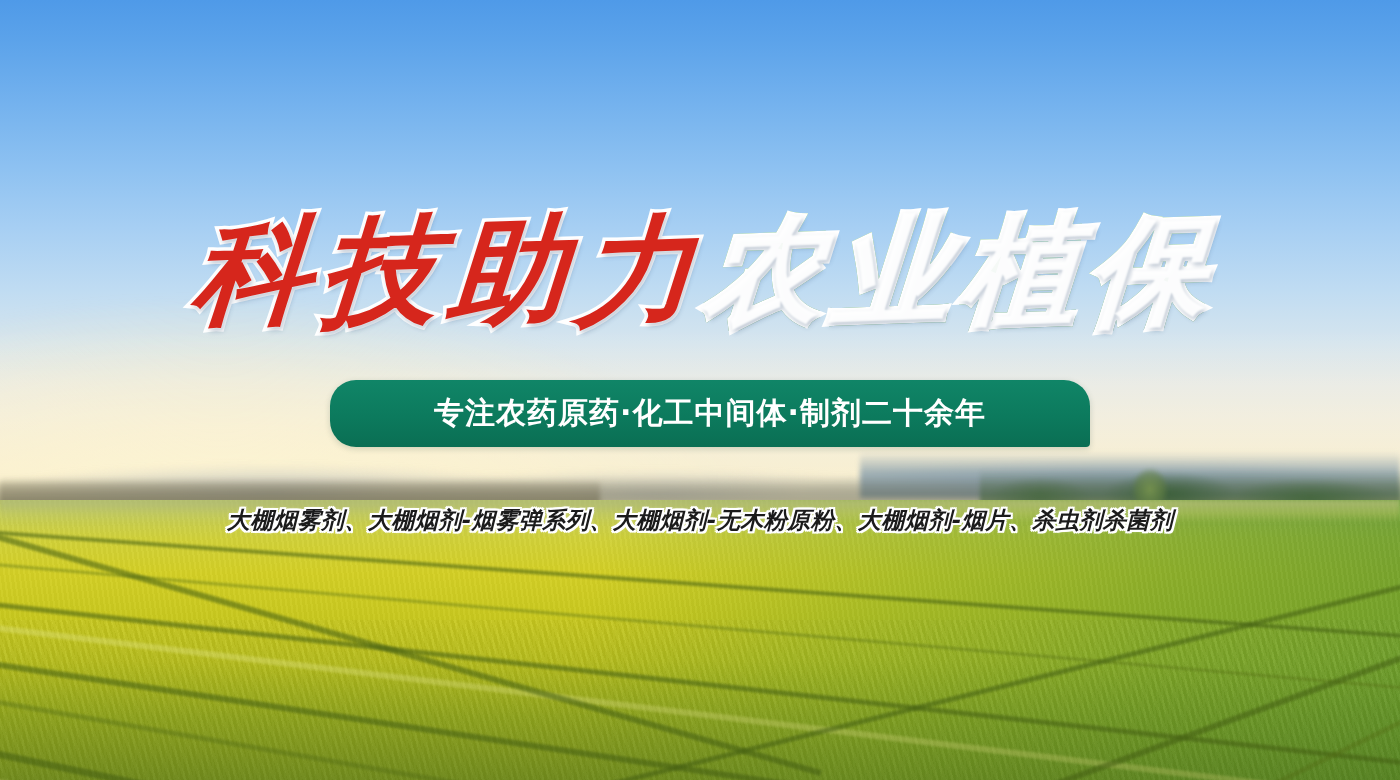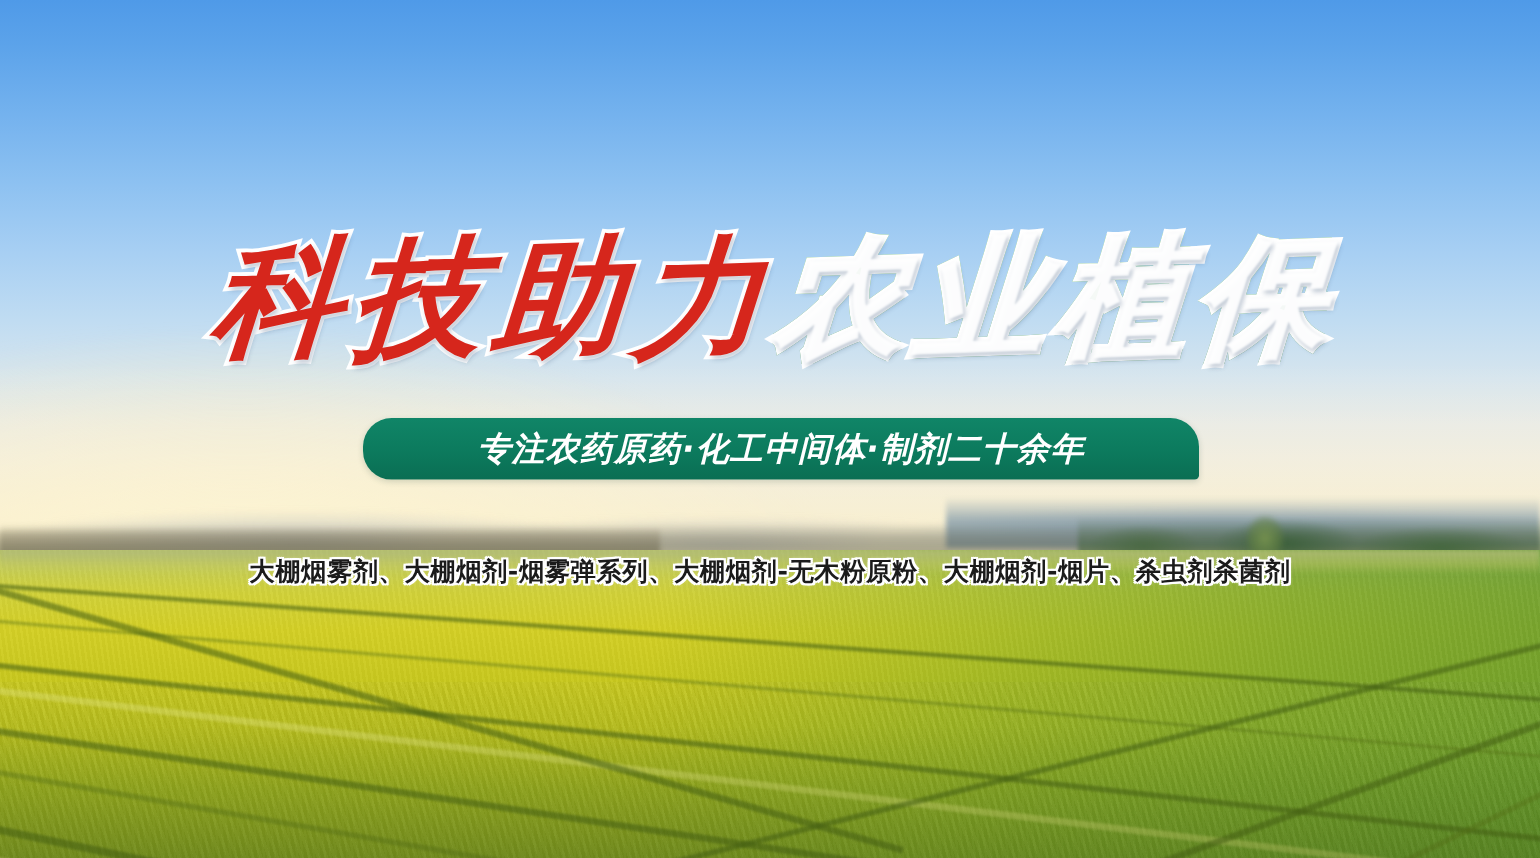--- a/index.html
+++ b/index.html
@@ -179,40 +179,40 @@
     color:#2f8a3e;
     background:linear-gradient(180deg,#6fbf4e 0%,#47a544 38%,#25843f 78%,#136c36 100%);
     -webkit-background-clip:text;
     background-clip:text;
     -webkit-text-fill-color:transparent;
   }
 
   
   .subtitle-pill{
     position:absolute;left:330px;top:380px;
-    width:760px;height:56px;
+    width:760px;height:67px;
     background:linear-gradient(180deg,#108567 0%,#0c7a5d 55%,#0a6e53 100%);
     border-radius:26px 26px 4px 26px;
     display:flex;align-items:center;justify-content:center;
     box-shadow:0 2px 6px rgba(20,60,50,.18);
-    font-style:italic;
   }
   .subtitle-pill .txt{
     color:#ffffff;
     font-family:"DejaVu Sans","Liberation Sans",sans-serif;
     font-size:30px;
     font-weight:700;
     letter-spacing:1px;
     white-space:nowrap;
   }
 
   
   .products{
     position:absolute;left:0;top:500px;width:1400px;
     text-align:center;
+    font-style:italic;
   }
   .products .line{
     font-family:"DejaVu Sans","Liberation Sans",sans-serif;
     font-size:23px;
     font-weight:700;
     color:#1b1b1b;
     letter-spacing:.5px;
     line-height:40px;
     white-space:nowrap;
     text-shadow:

